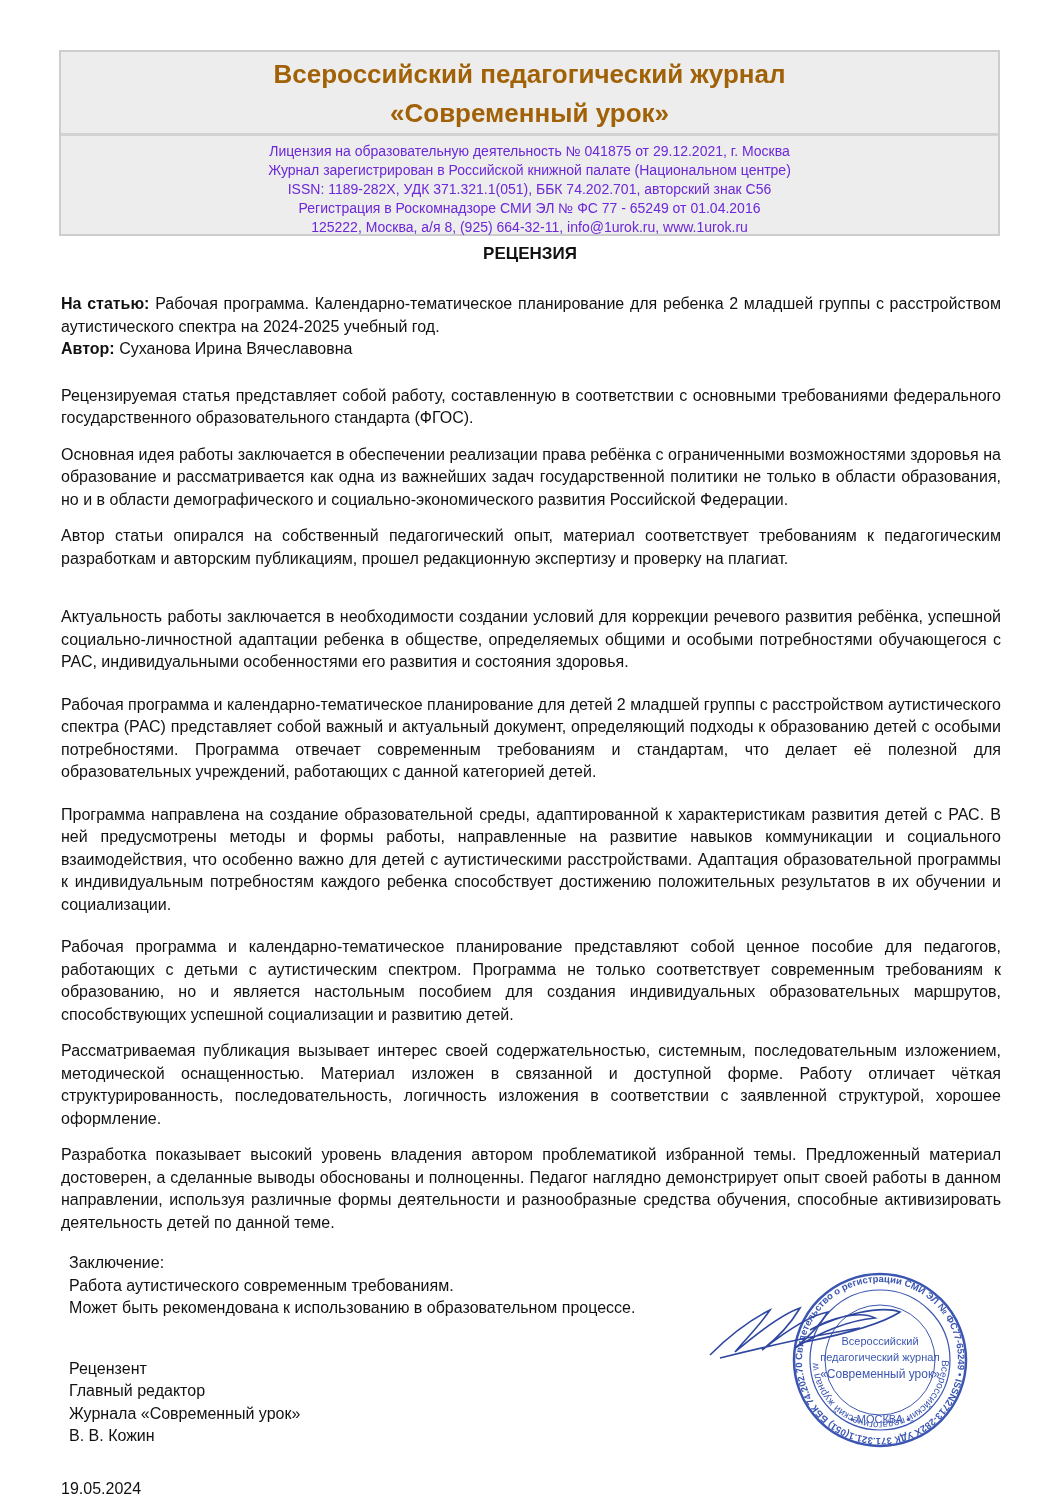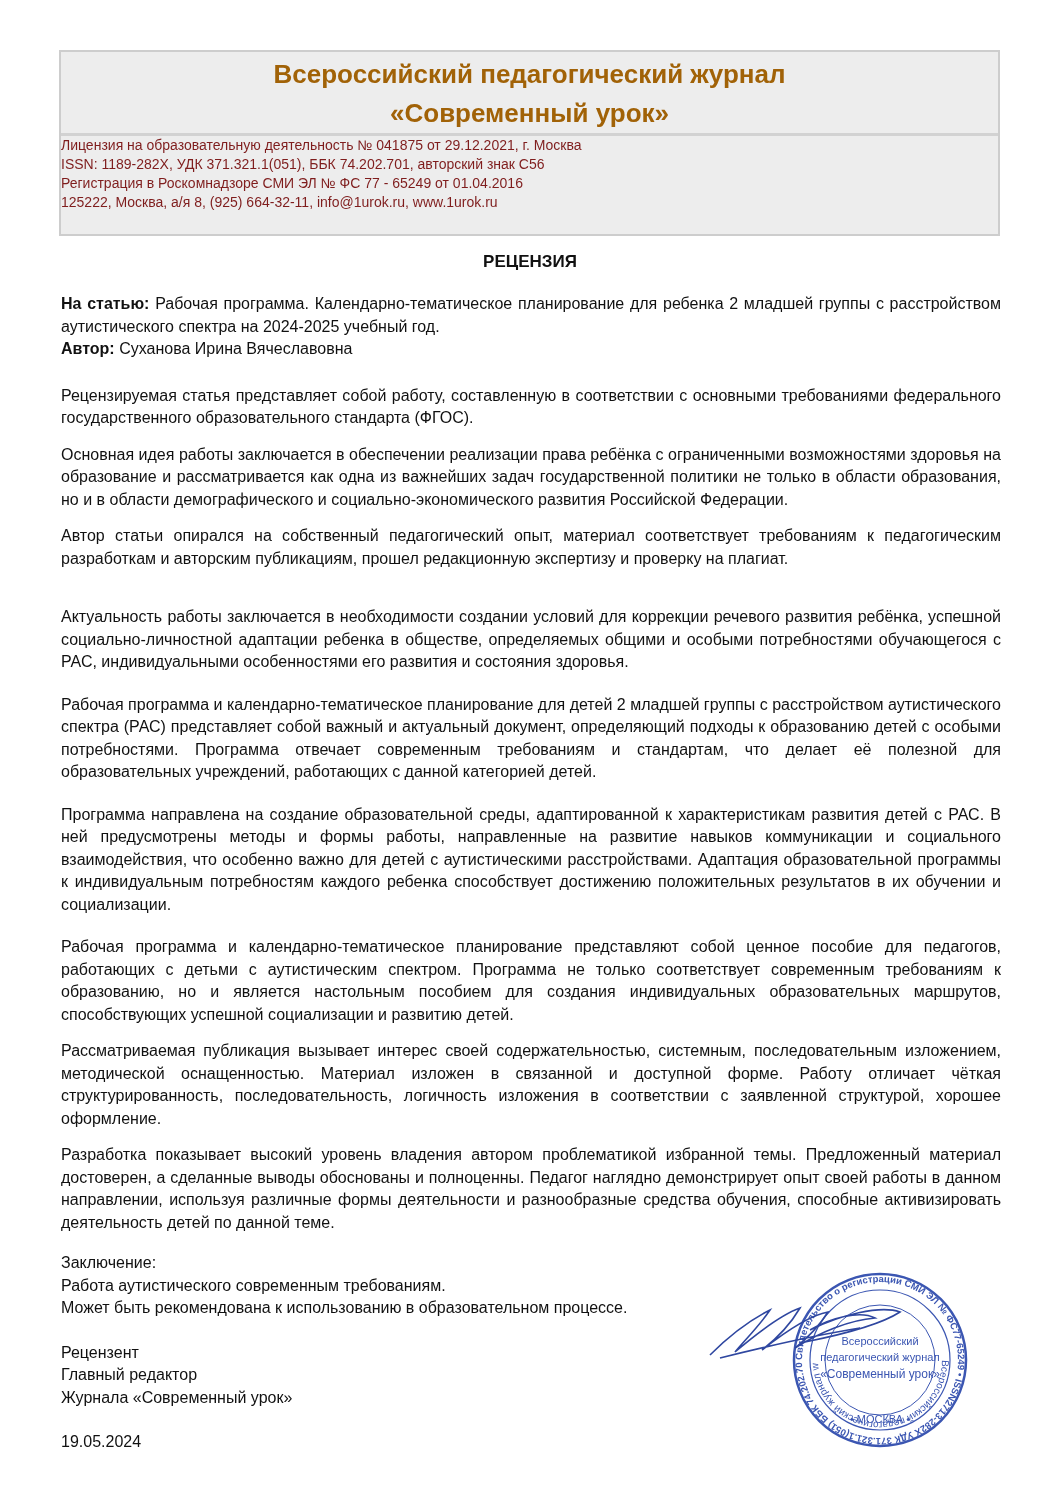--- a/index.html
+++ b/index.html
@@ -2,41 +2,42 @@
 <html><head>
 <meta charset="utf-8">
 <style>
   html, body { margin: 0; padding: 0; background: #ffffff; }
   body { width: 1060px; height: 1500px; position: relative; overflow: hidden;
          font-family: "Liberation Sans", sans-serif; color: #111; }
   .header-box { position: absolute; left: 59px; top: 50px; width: 941px; height: 186px;
                 background: #ededed; border: 2px solid #cdcdcd; box-sizing: border-box; }
   .header-top { height: 81px; border-bottom: 3px solid #d2d2d2; text-align: center; }
   .journal-title { font-weight: bold; font-size: 26px; line-height: 34px; padding-top: 5px; color: #a16207; }
-  .header-info { text-align: left; font-size: 14px; line-height: 19px; color: #7f1d1d; }
-  .review-title { position: absolute; left: 0; width: 1060px; top: 252px; text-align: center;
+  .header-info { text-align: center; font-size: 14px; line-height: 19px; padding-top: 6px; color: #6d28d9; }
+  .review-title { position: absolute; left: 0; width: 1060px; top: 244px; text-align: center;
                   font-weight: bold; font-size: 17px; }
   .content { position: absolute; left: 61px; top: 293px; width: 940px; font-size: 16px; line-height: 22.5px; }
   .content p { margin: 0 0 14px 0; text-align: justify; }
   .content p.tight { margin: 0; }
   .lbl { font-weight: bold; }
-  .block { margin: 0; }
+  .block { margin: 8px; }
   .gap { height: 14px; }
   .stamp { position: absolute; left: 700px; top: 1240px; width: 300px; height: 250px; }
 </style>
 </head>
 <body>
 
 <div class="header-box">
   <div class="header-top">
     <div class="journal-title">Всероссийский педагогический журнал</div>
     <div class="journal-title">«Современный урок»</div>
   </div>
   <div class="header-info">
     <div>Лицензия на образовательную деятельность № 041875 от 29.12.2021, г. Москва</div>
+    <div>Журнал зарегистрирован в Российской книжной палате (Национальном центре)</div>
     <div>ISSN: 1189-282X, УДК 371.321.1(051), ББК 74.202.701, авторский знак С56</div>
     <div>Регистрация в Роскомнадзоре СМИ ЭЛ № ФС 77 - 65249 от 01.04.2016</div>
     <div>125222, Москва, а/я 8, (925) 664-32-11, info@1urok.ru, www.1urok.ru</div>
   </div>
 </div>
 
 <div class="review-title">РЕЦЕНЗИЯ</div>
 
 <div class="content">
   <p class="tight">
@@ -58,20 +59,21 @@
   <div class="block">
     <div>Заключение:</div>
     <div>Работа аутистического современным требованиям.</div>
     <div>Может быть рекомендована к использованию в образовательном процессе.</div>
   </div>
   <div class="gap" style="height:22px"></div>
   <div class="block">
     <div>Рецензент</div>
     <div>Главный редактор</div>
     <div>Журнала «Современный урок»</div>
+    <div>В. В. Кожин</div>
   </div>
   <div class="gap" style="height:22px"></div>
   <div>19.05.2024</div>
 </div>
 
 <svg class="stamp" viewBox="0 0 300 250" xmlns="http://www.w3.org/2000/svg">
   <defs>
     <path id="outerRing" d="M 180 120 m -78 0 a 78 78 0 1 1 156 0 a 78 78 0 1 1 -156 0"></path>
     <path id="innerRing" d="M 180 120 m -62 0 a 62 62 0 1 1 124 0 a 62 62 0 1 1 -124 0"></path>
     <path id="bottomArc" d="M 125 175 A 70 70 0 0 0 235 175"></path>

